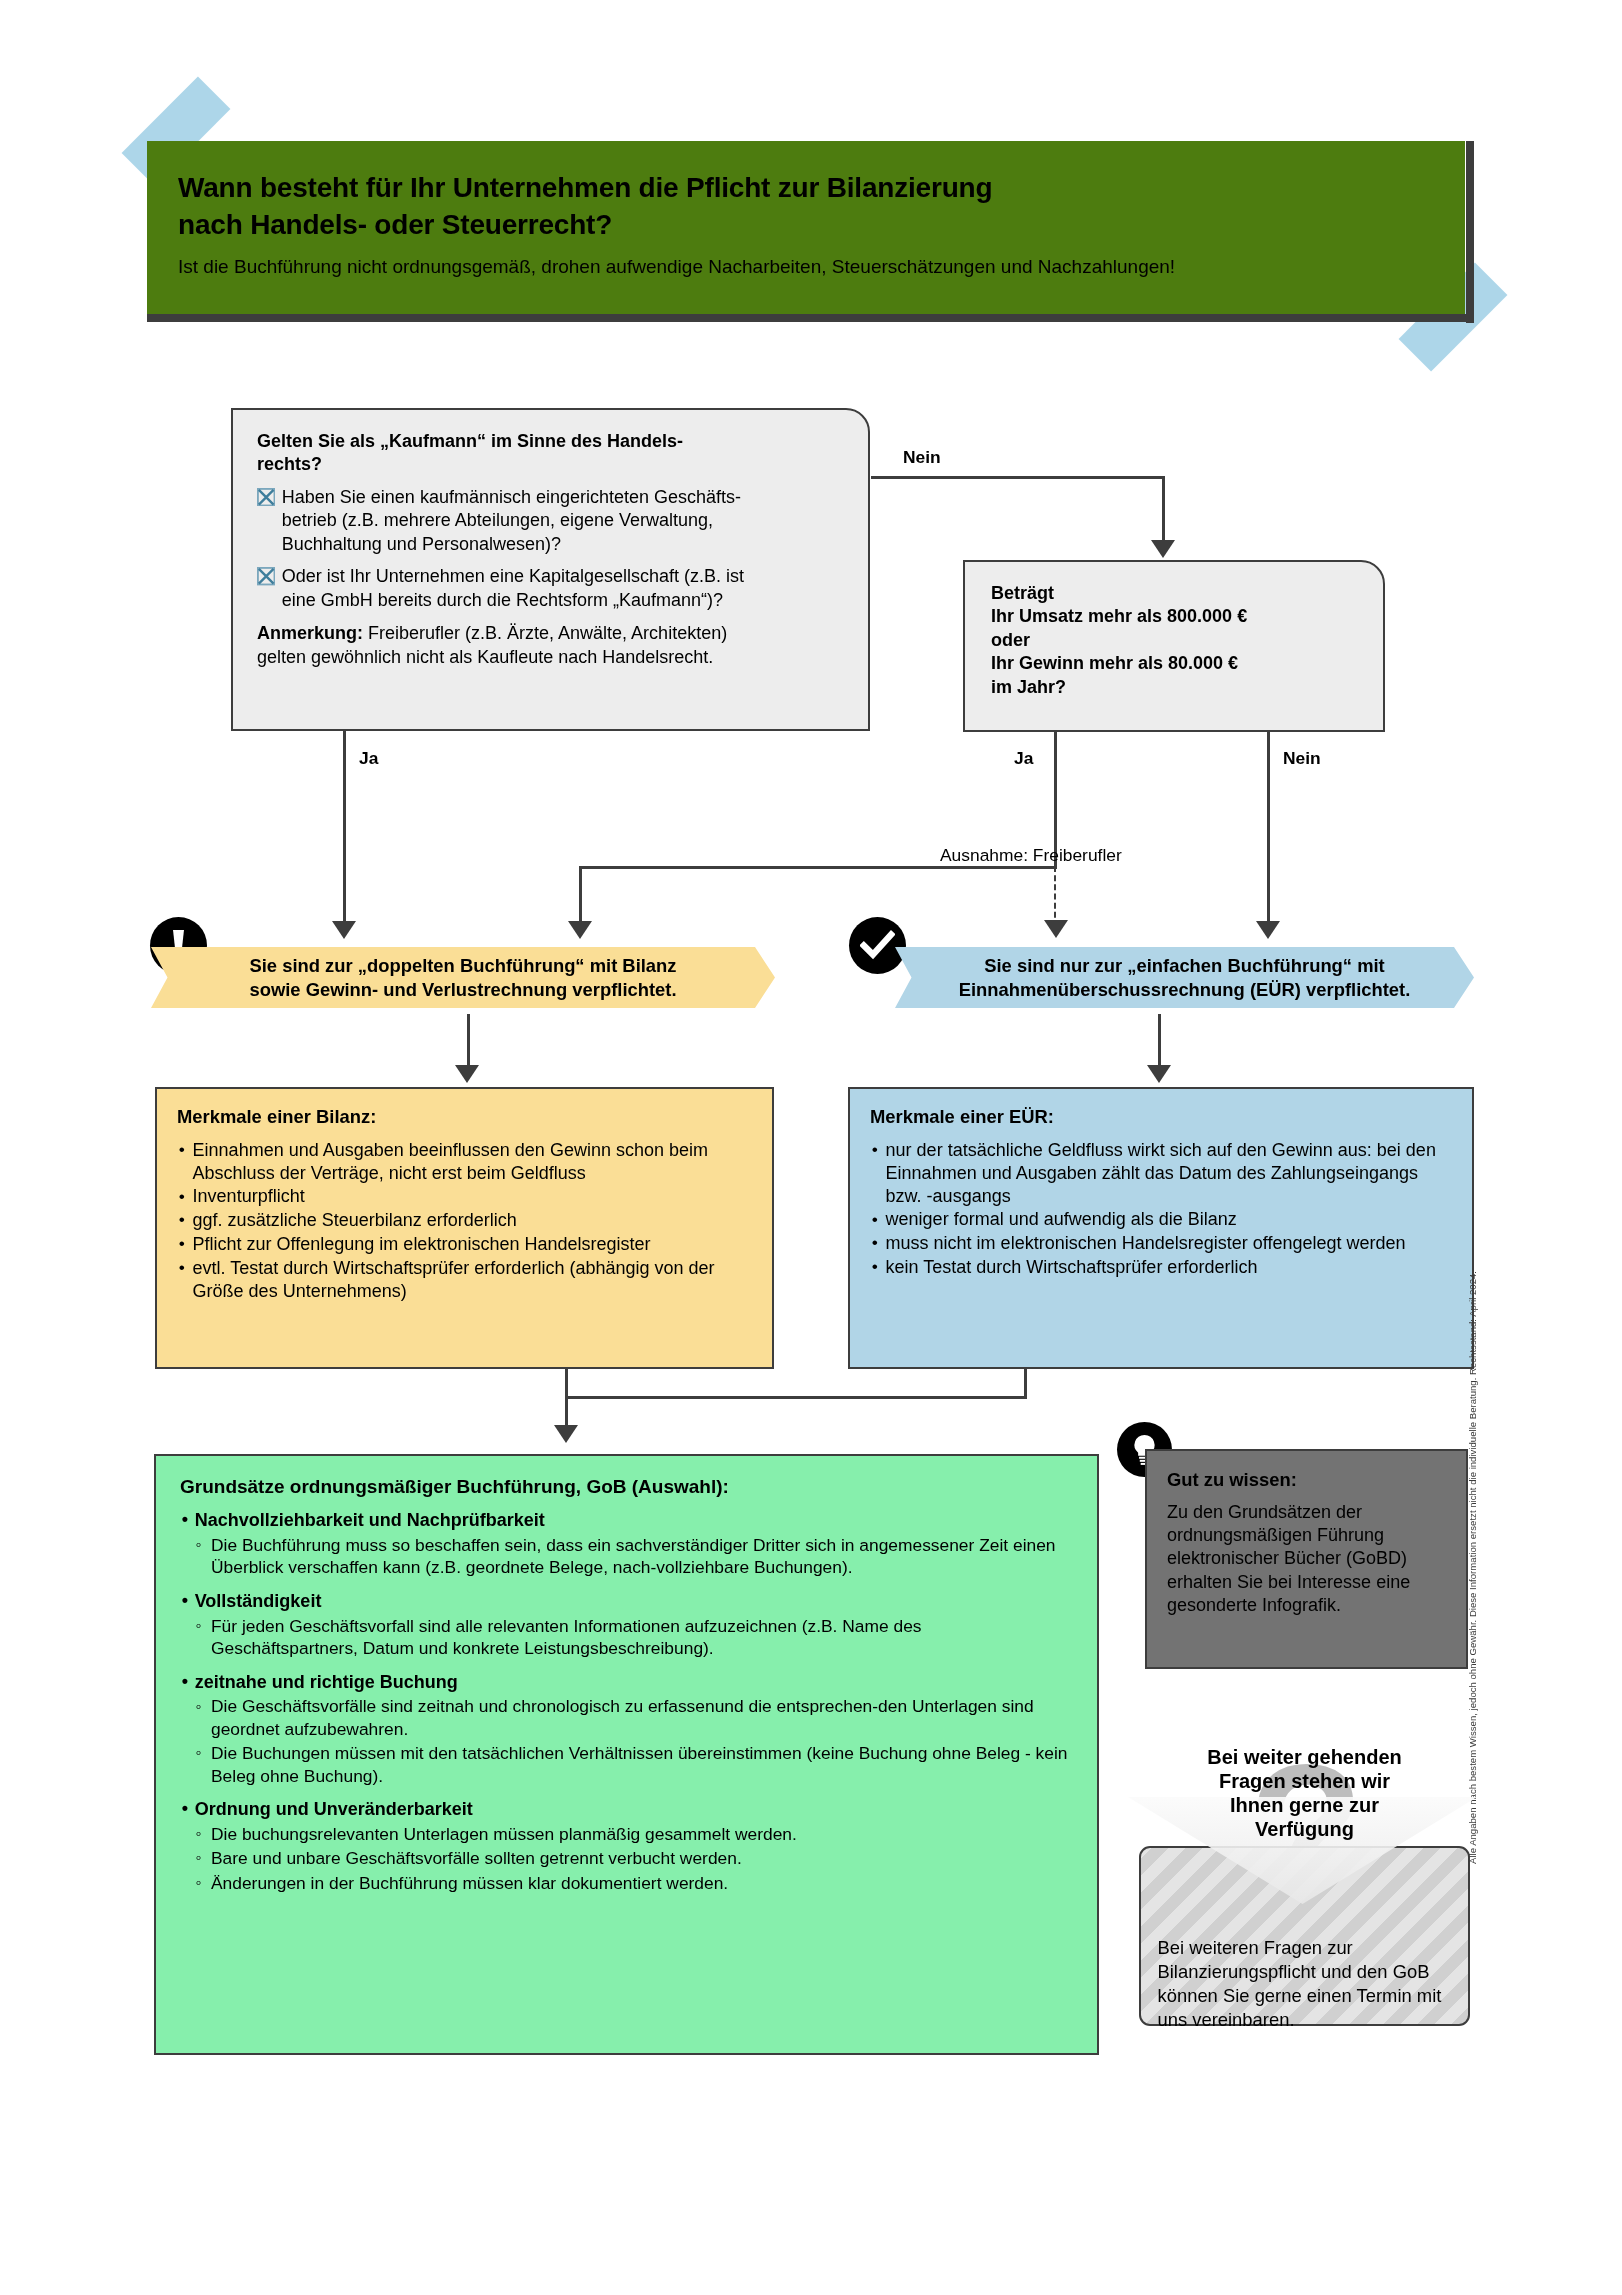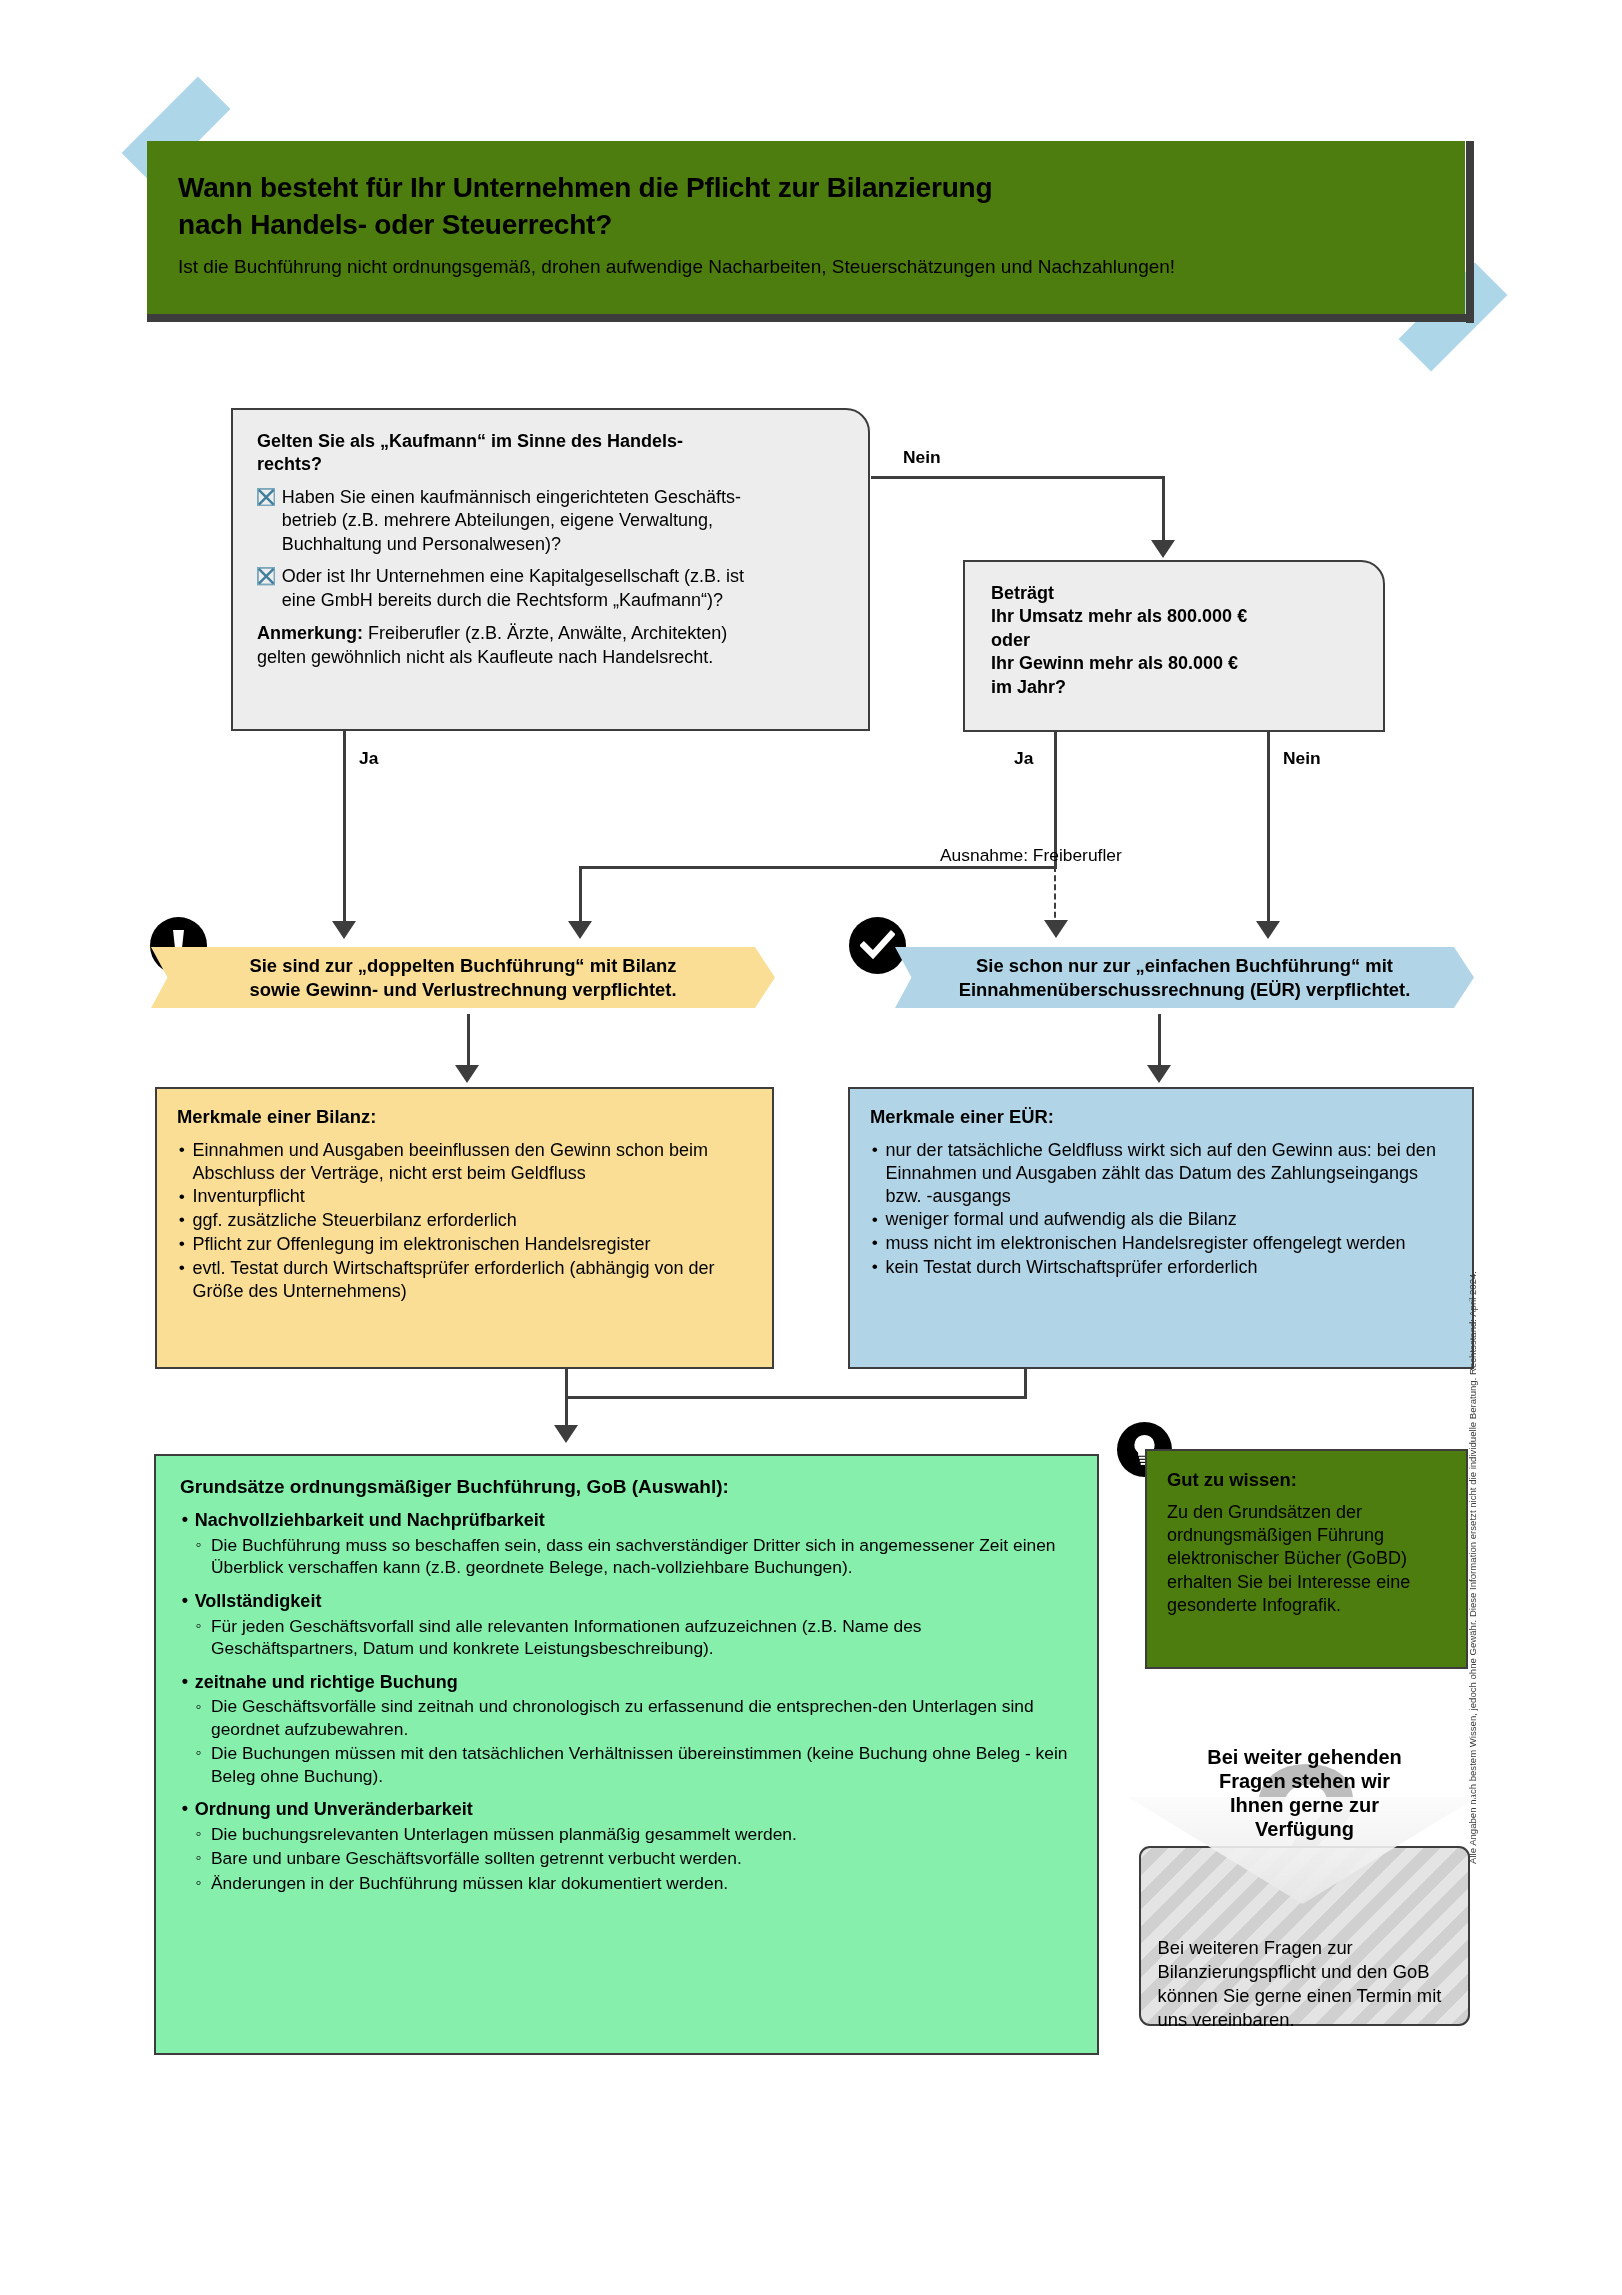--- a/index.html
+++ b/index.html
@@ -161,21 +161,21 @@
   .gob-sub{
     font-size:17.4px;line-height:22.5px;padding-left:31px;position:relative;margin-top:1.8px;
   }
   .gob-sub:before{
     content:"\25E6";position:absolute;left:15.6px;top:-0.9px;font-size:16.5px;
   }
 
   
   #know{
     left:1145px;top:1449px;width:323px;height:220px;
-    background:#4d7c0f;border:2.8px solid #3d3d3d;box-sizing:border-box;
+    background:#737373;border:2.8px solid #3d3d3d;box-sizing:border-box;
     padding:18.4px 18.4px 0 20px;
   }
   .k-title{font-size:18.4px;font-weight:bold;margin-bottom:9.2px;}
   .k-body{font-size:18px;line-height:23.4px;}
 
   #cta-head{
     position:absolute;left:1139px;top:1745px;width:331px;
     text-align:center;font-size:20px;font-weight:bold;line-height:24px;
   }
   #cta-qmark{
@@ -306,21 +306,21 @@
     </div>
   </div>
 
   <div class="circ-icon" id="icon-check">
     <svg width="35" height="31" viewBox="0 0 38 34">
       <path d="M4 17 L14 27 L34 5" stroke="#ffffff" stroke-width="7" fill="none" stroke-linecap="square"></path>
     </svg>
   </div>
   <div class="banner" id="banner-right">
     <div>
-      <div class="btxt">Sie schon nur zur „einfachen Buchführung“ mit</div>
+      <div class="btxt">Sie sind nur zur „einfachen Buchführung“ mit</div>
       <div class="btxt">Einnahmenüberschussrechnung (EÜR) verpflichtet.</div>
     </div>
   </div>
 
   <div class="ln" style="left:467px;top:1014px;width:2.8px;height:53px;"></div>
   <div class="arrowhead" style="left:455px;top:1065px;"></div>
 
   <div class="ln" style="left:1158px;top:1014px;width:2.8px;height:53px;"></div>
   <div class="arrowhead" style="left:1147px;top:1065px;"></div>
 

